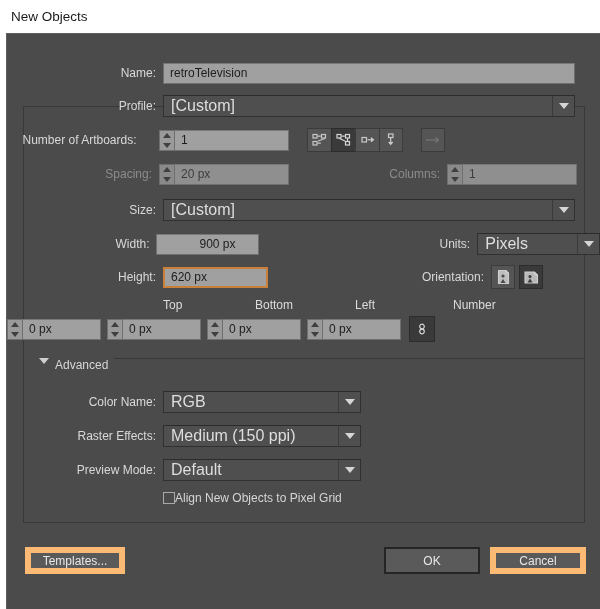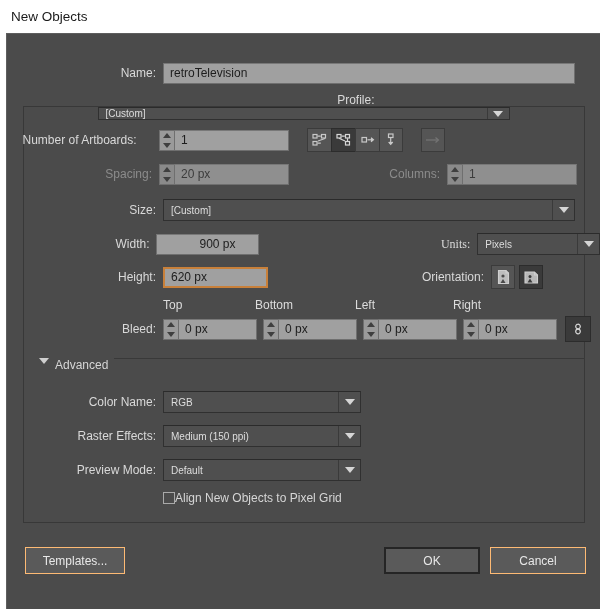--- a/index.html
+++ b/index.html
@@ -61,21 +61,21 @@
   .tinput.dim { background: #8f8f8f; color: #3c3c3c; }
 
   
   .ddown {
     background: #4f4f4f;
     border: 1px solid #303030;
     border-top-color: #2b2b2b;
     height: 22px;
     display: flex; align-items: center;
     color: #dedede;
-    font-size: 10px;
+    font-size: 16px;
     padding-left: 7px;
     position: relative;
   }
   .ddown .arrowbox {
     position: absolute; right: 0; top: 0; bottom: 0;
     width: 22px;
     display: flex; align-items: center; justify-content: center;
     border-left: 1px solid #3a3a3a;
   }
   .ddown .arrowbox::before {
@@ -128,21 +128,21 @@
     display: flex; align-items: center; justify-content: center;
   }
   .iconbtn.pressed { background: #3a3a3a; border-color: #2c2c2c; }
   .iconbtn.grp { border-right: none; }
   .iconbtn.grp:last-child { border-right: 1px solid #3b3b3b; }
   .iconbtn.dim svg { opacity: .45; }
 
   
   .btn {
     background: #5a5a5a;
-    border: 1px solid #fdba74;
+    border: 6px solid #fdba74;
     color: #e8e8e8;
     font-size: 12px;
     height: 27px;
     display: flex; align-items: center; justify-content: center;
     font-family: "Liberation Sans", sans-serif;
   }
   .btn.default { border: 2px solid #252525; }
 
   .checkbox {
     width: 12px; height: 12px;
@@ -169,21 +169,21 @@
 
 <div class="dialog">
 
   <div class="groupbox"></div>
 
   <div class="row" style="position:absolute; left:0; top:26px; width:100%;">
     <div class="label" style="width:156px;">Name:</div>
     <div class="tinput" style="width:412px;">retroTelevision</div>
   </div>
 
-  <div class="row" style="position:absolute; left:0; top:59px; width:100%;flex-direction:column;">
+  <div class="row" style="position:absolute; left:0; top:59px; width:100%;">
     <div class="label" style="width:156px;">Profile:</div>
     <div class="ddown" style="width:412px;">
       <span>[Custom]</span>
       <span class="arrowbox"></span>
     </div>
   </div>
 
   <div class="row" style="position:absolute; left:0; top:93px; width:100%;">
     <div class="label" style="width:152px;text-align:center;">Number of Artboards:</div>
     <div class="spin" style="width:130px;">
@@ -268,21 +268,21 @@
     <div class="label" style="width:156px;">Size:</div>
     <div class="ddown" style="width:412px;">
       <span>[Custom]</span>
       <span class="arrowbox"></span>
     </div>
   </div>
 
   <div class="row" style="position:absolute; left:0; top:197px; width:100%;">
     <div class="label" style="width:156px;">Width:</div>
     <div class="tinput" style="width:105px;padding-left:42px;">900 px</div>
-    <div class="label" style="width:112px; margin-left:111px;font-family:Liberation Serif, serif;">Units:</div>
+    <div class="label" style="width:112px; margin-left:111px;">Units:</div>
     <div class="ddown" style="width:128px;">
       <span>Pixels</span>
       <span class="arrowbox"></span>
     </div>
   </div>
 
   <div class="row" style="position:absolute; left:0; top:230px; width:100%;">
     <div class="label" style="width:156px;">Height:</div>
     <div class="tinput focused" style="width:105px;">620 px</div>
     <div class="label" style="width:112px; margin-left:111px;">Orientation:</div>
@@ -307,25 +307,24 @@
         </g>
           </svg>
       </div>
     </div>
   </div>
 
   <div style="position:absolute; top:264px; left:0; width:100%; height:16px;">
     <div class="colhead" style="position:absolute; left:156px;">Top</div>
     <div class="colhead" style="position:absolute; left:248px;text-align:center;">Bottom</div>
     <div class="colhead" style="position:absolute; left:348px;">Left</div>
-    <div class="colhead" style="position:absolute; left:446px;">Right</div>
+    <div class="colhead" style="position:absolute; left:446px;">Number</div>
   </div>
 
   <div class="row" style="position:absolute; left:0; top:282px; width:100%;">
-    <div class="label" style="width:156px;">Bleed:</div>
     <div class="spin" style="width:94px;">
       <div class="spinbtns">
           <i class="up"></i>
           <i class="dn"></i>
         </div>
       <div class="tinput">0 px</div>
     </div>
     <div class="spin" style="width:94px; margin-left:6px;">
       <div class="spinbtns">
           <i class="up"></i>

